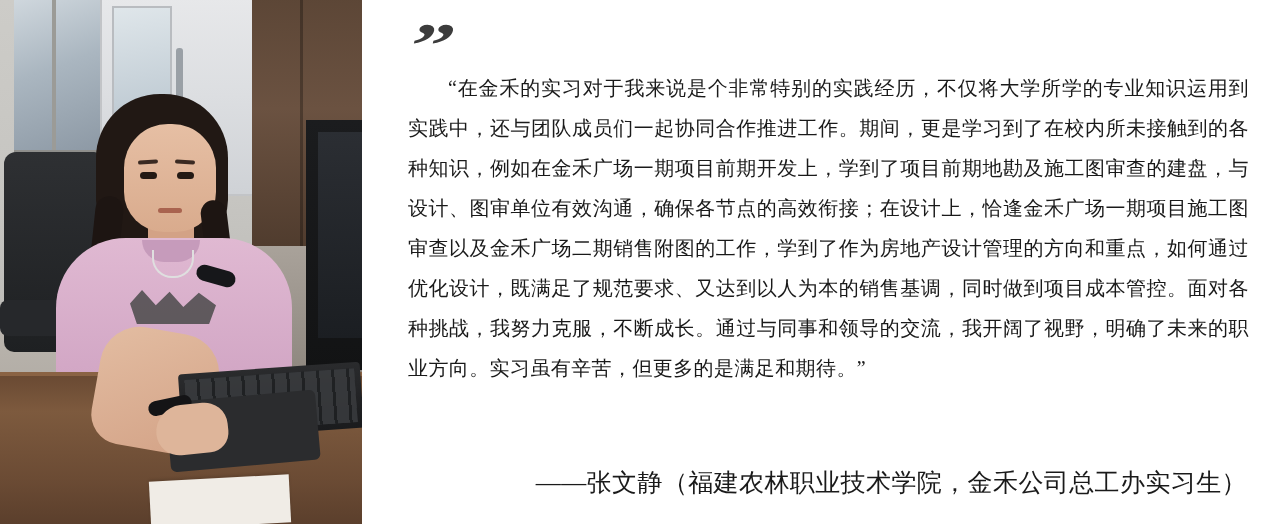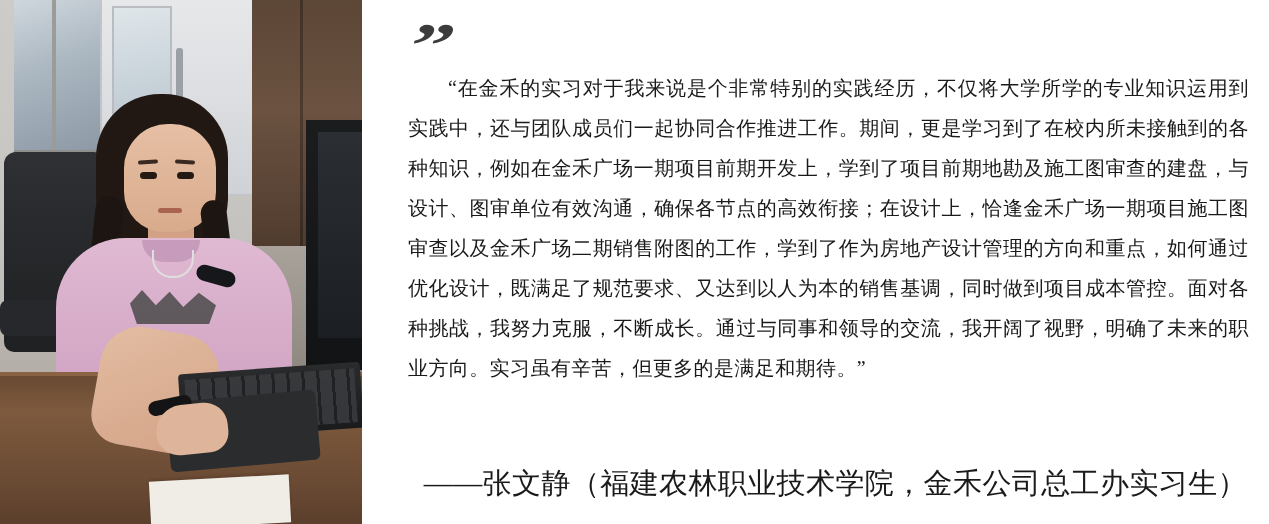--- a/index.html
+++ b/index.html
@@ -285,21 +285,21 @@
   }
   .quote-body .indent {
     display: inline-block;
     width: 2em;
   }
   .quote-attrib {
     position: absolute;
     right: 22px;
     bottom: 24px;
     font-family: "Liberation Serif", "DejaVu Serif", serif;
-    font-size: 29px;
+    font-size: 25px;
     line-height: 34px;
     color: #1a1a1a;
     letter-spacing: 0.4px;
     white-space: nowrap;
   }
 </style>
 </head>
 <body>
 
 <div class="page">

